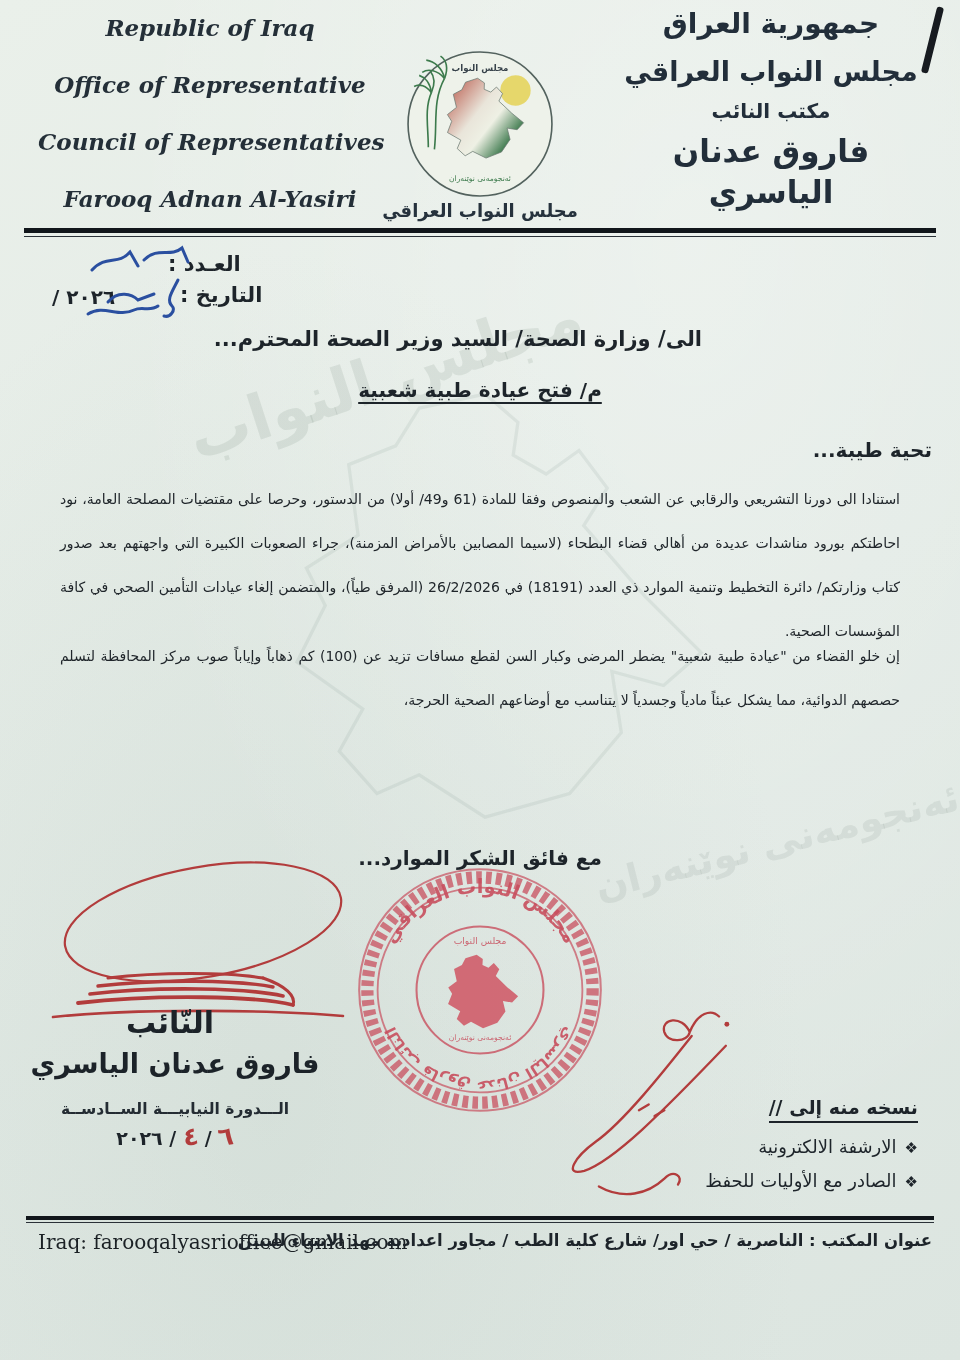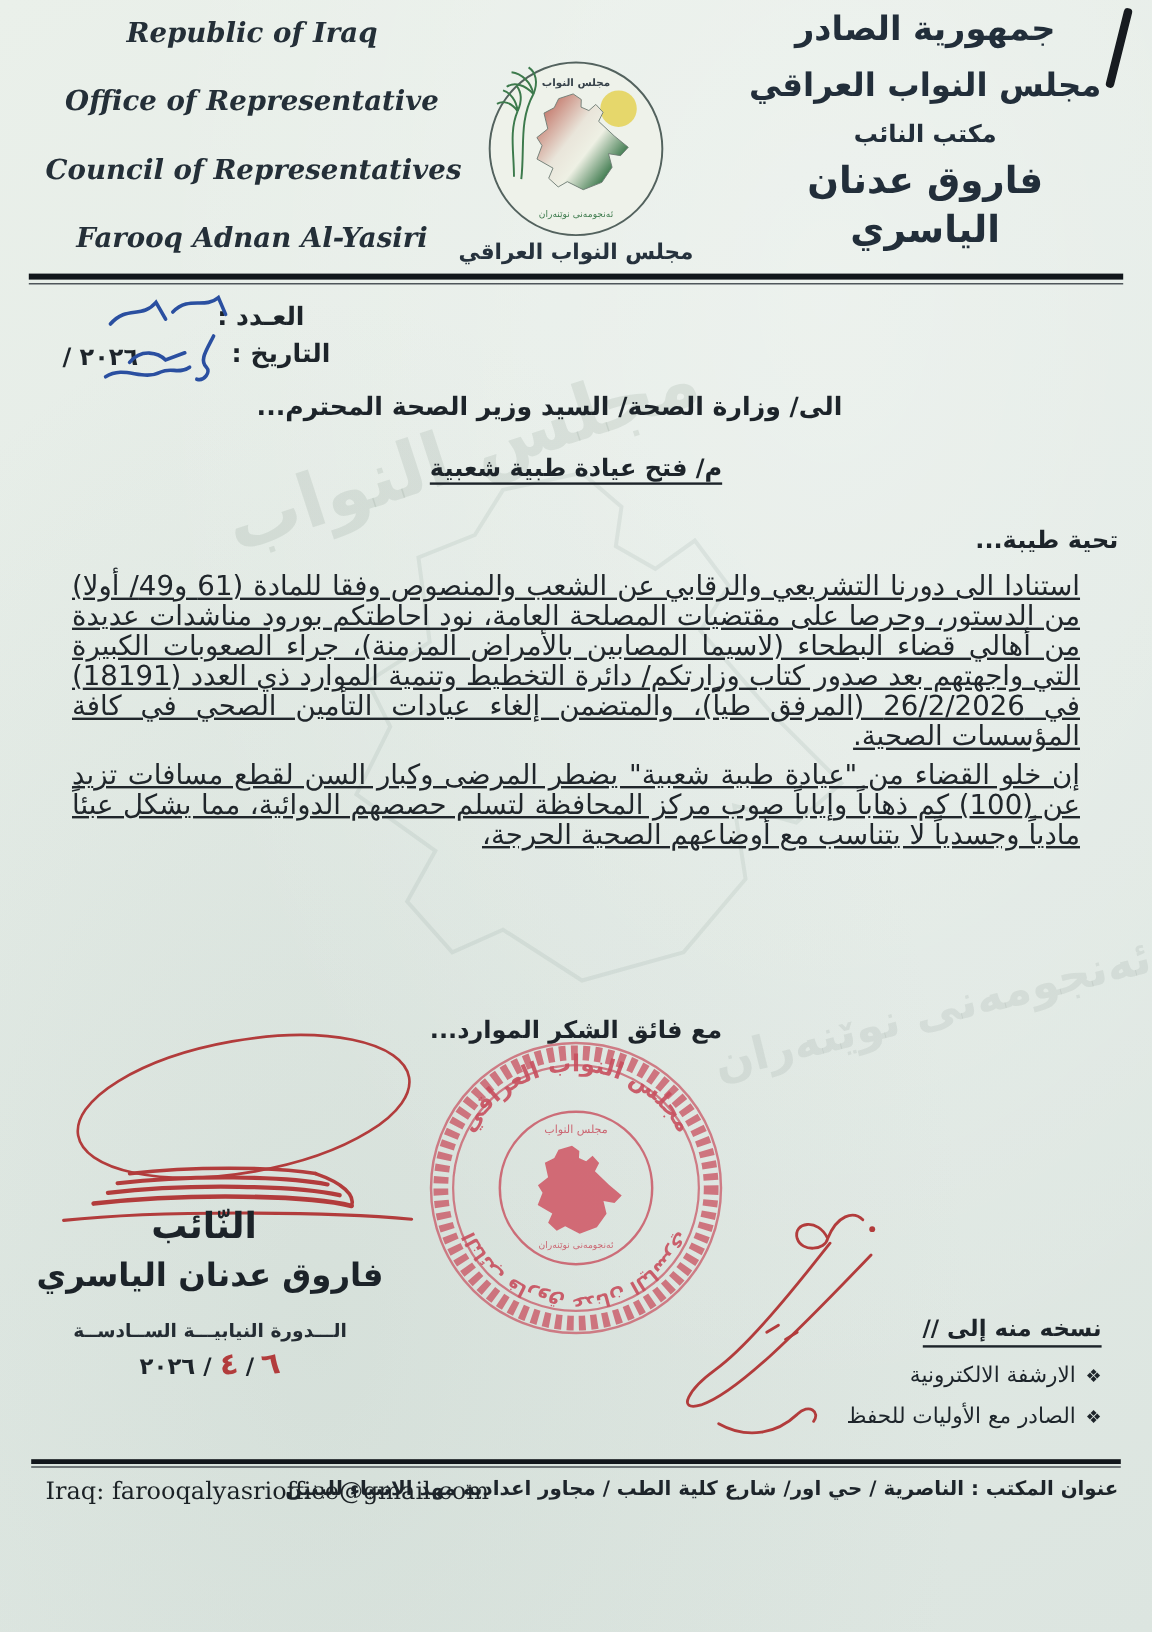--- a/index.html
+++ b/index.html
@@ -23,27 +23,27 @@
   .ar-head .l2 { font-size:27px; font-weight:bold; margin-bottom:9px; }
   .ar-head .l3 { font-size:20px; font-weight:bold; margin-bottom:7px; }
   .ar-head .l4 { font-size:31px; font-weight:bold; }
 
   .bismillah { font-size:18px; font-weight:bold; color:#2c3842; }
   .logo-caption { font-size:18px; font-weight:bold; color:#26323d; }
 
   .rule { border-top:5px solid #11161b; border-bottom:1.5px solid #2a3138; height:9px; }
   .rule-footer { border-top:4px solid #11161b; border-bottom:1px solid #2a3138; height:7px; }
 
-  .ref-label { font-size:21px; font-weight:bold; white-space:nowrap;margin-left:13px; }
+  .ref-label { font-size:21px; font-weight:bold; white-space:nowrap; }
   .ref-year { font-size:20px; font-weight:bold; white-space:nowrap; }
 
   .addressee { font-size:21px; font-weight:bold; white-space:nowrap; }
   .subject { font-size:20px; font-weight:bold; text-decoration:underline; text-underline-offset:5px; }
   .greeting { font-size:20px; font-weight:bold; }
-  .para { font-size:23px; line-height:25px; text-align:justify; color:#20262b;text-decoration:underline; }
+  .para { font-size:14px; line-height:44px; text-align:justify; color:#20262b; }
   .para.b { font-weight:bold; }
   .closing { font-size:20px; font-weight:bold; }
 
   .sig-title { font-size:30px; font-weight:bold; color:#1c2329; }
   .sig-name { font-size:27px; font-weight:bold; color:#1c2329; white-space:nowrap; }
   .sig-term { font-size:15.5px; font-weight:bold; color:#242c33; white-space:nowrap; }
   .sig-date { font-size:19px; font-weight:bold; direction:rtl; }
   .hand-red { color:#b23c3c; font-size:25px; font-weight:bold; display:inline-block; transform:rotate(-8deg); }
 
   .copy-head { font-size:19px; font-weight:bold; border-bottom:2px solid #1d242a; padding-bottom:3px; display:inline-block; }
@@ -97,21 +97,21 @@
       <path d="M27,44 C26,35 21,29 15,27"></path>
       <path d="M27,44 C31,35 30,28 26,23"></path>
     </g>
     <path d="M36,6 L50,3 L57,9 L56,16 L63,20 L70,15 L76,23 L71,31 L84,46 L96,58 L88,65 L77,62 L79,75 L68,88 L50,93 L36,84 L27,88 L19,79 L24,70 L10,60 L16,48 L12,40 L23,33 L21,18 L31,14 Z" transform="translate(33,27) scale(0.88) rotate(-6 50 50)" fill="url(#flagGrad)" stroke="#6b7a72" stroke-width="0.8"></path>
     <text x="75" y="23" text-anchor="middle" font-size="8.5" font-weight="bold" fill="#37424a">مجلس النواب</text>
     <text x="75" y="131" text-anchor="middle" font-size="7.5" fill="#3c7a4c">ئەنجومەنی نوێنەران</text>
   </svg>
   <div class="abs center logo-caption rtl" style="left:370px; top:200px; width:220px;">مجلس النواب العراقي</div>
 
   <div class="abs center ar-head rtl" style="right:28px; top:6px; width:322px;">
-    <div class="l1">جمهورية الصادر</div>
+    <div class="l1">جمهورية العراق</div>
     <div class="l2">مجلس النواب العراقي</div>
     <div class="l3">مكتب النائب</div>
     <div class="l4">فاروق عدنان الياسري</div>
   </div>
 
   <div class="abs corner-slash" style="right:24px; top:6px;"></div>
 
   <div class="abs rule" style="left:24px; right:24px; top:228px;"></div>
 
   <div class="abs ref-label rtl" style="left:168px; top:252px;">العـدد :</div>

